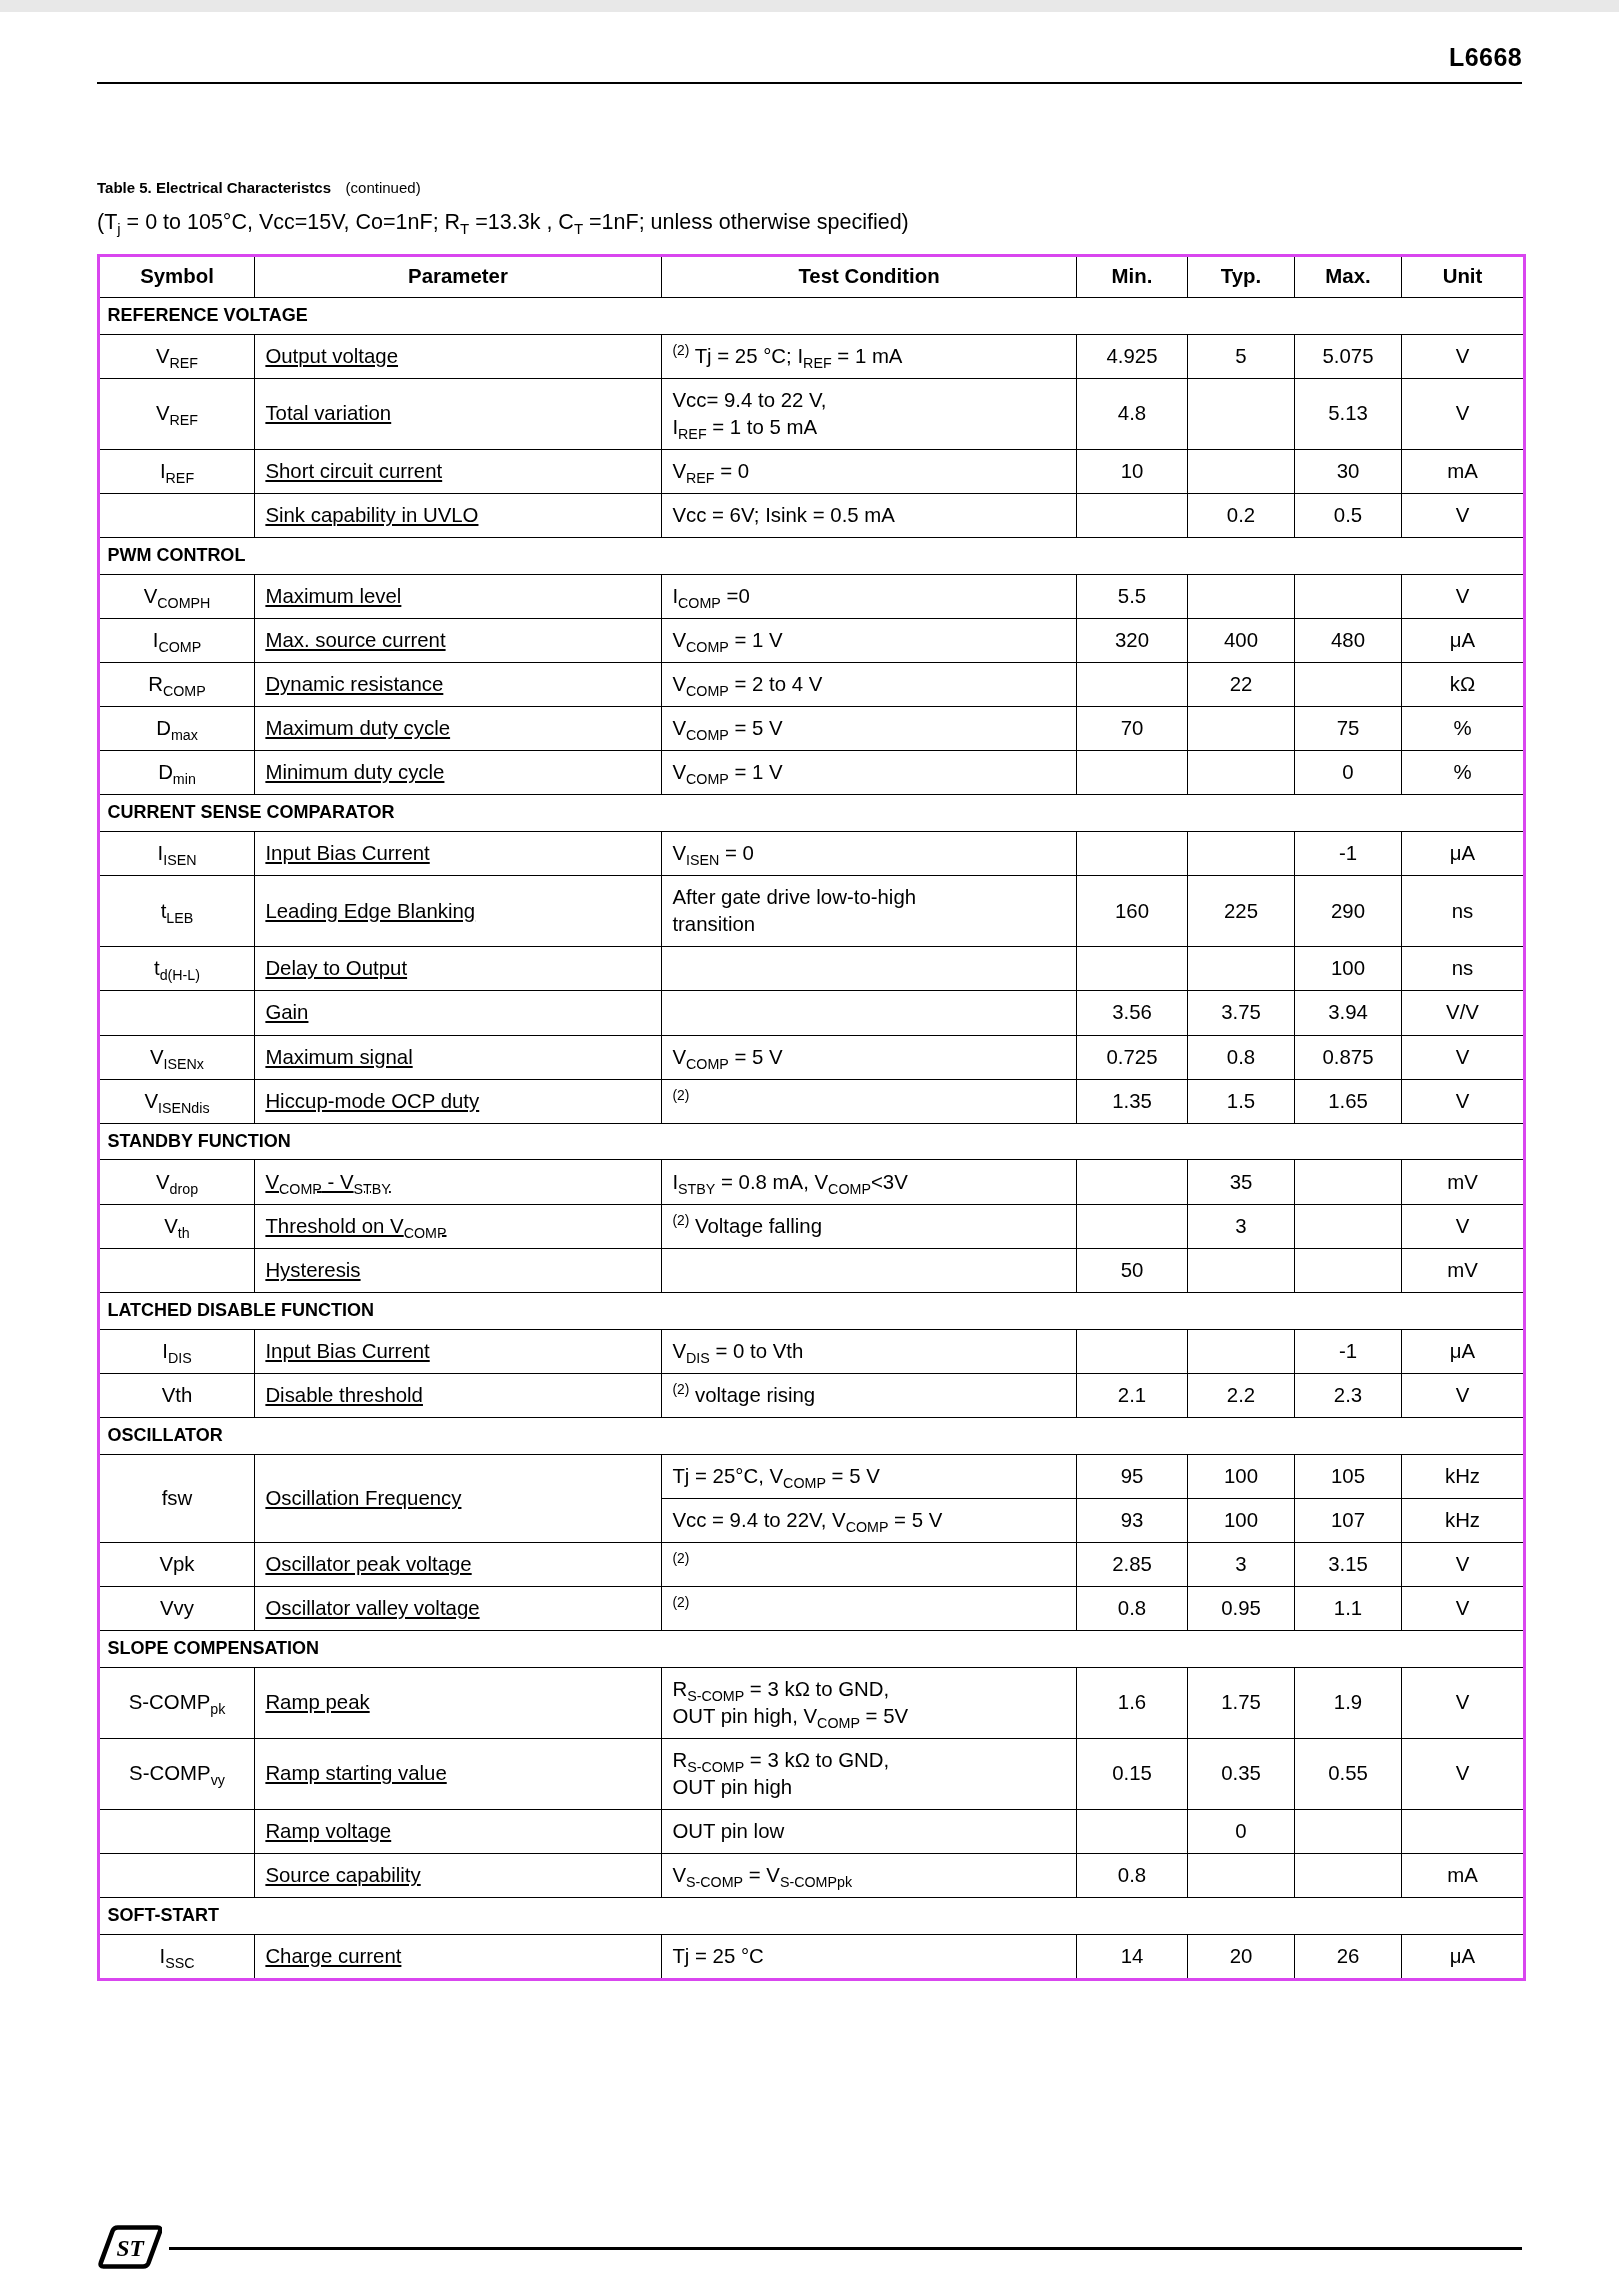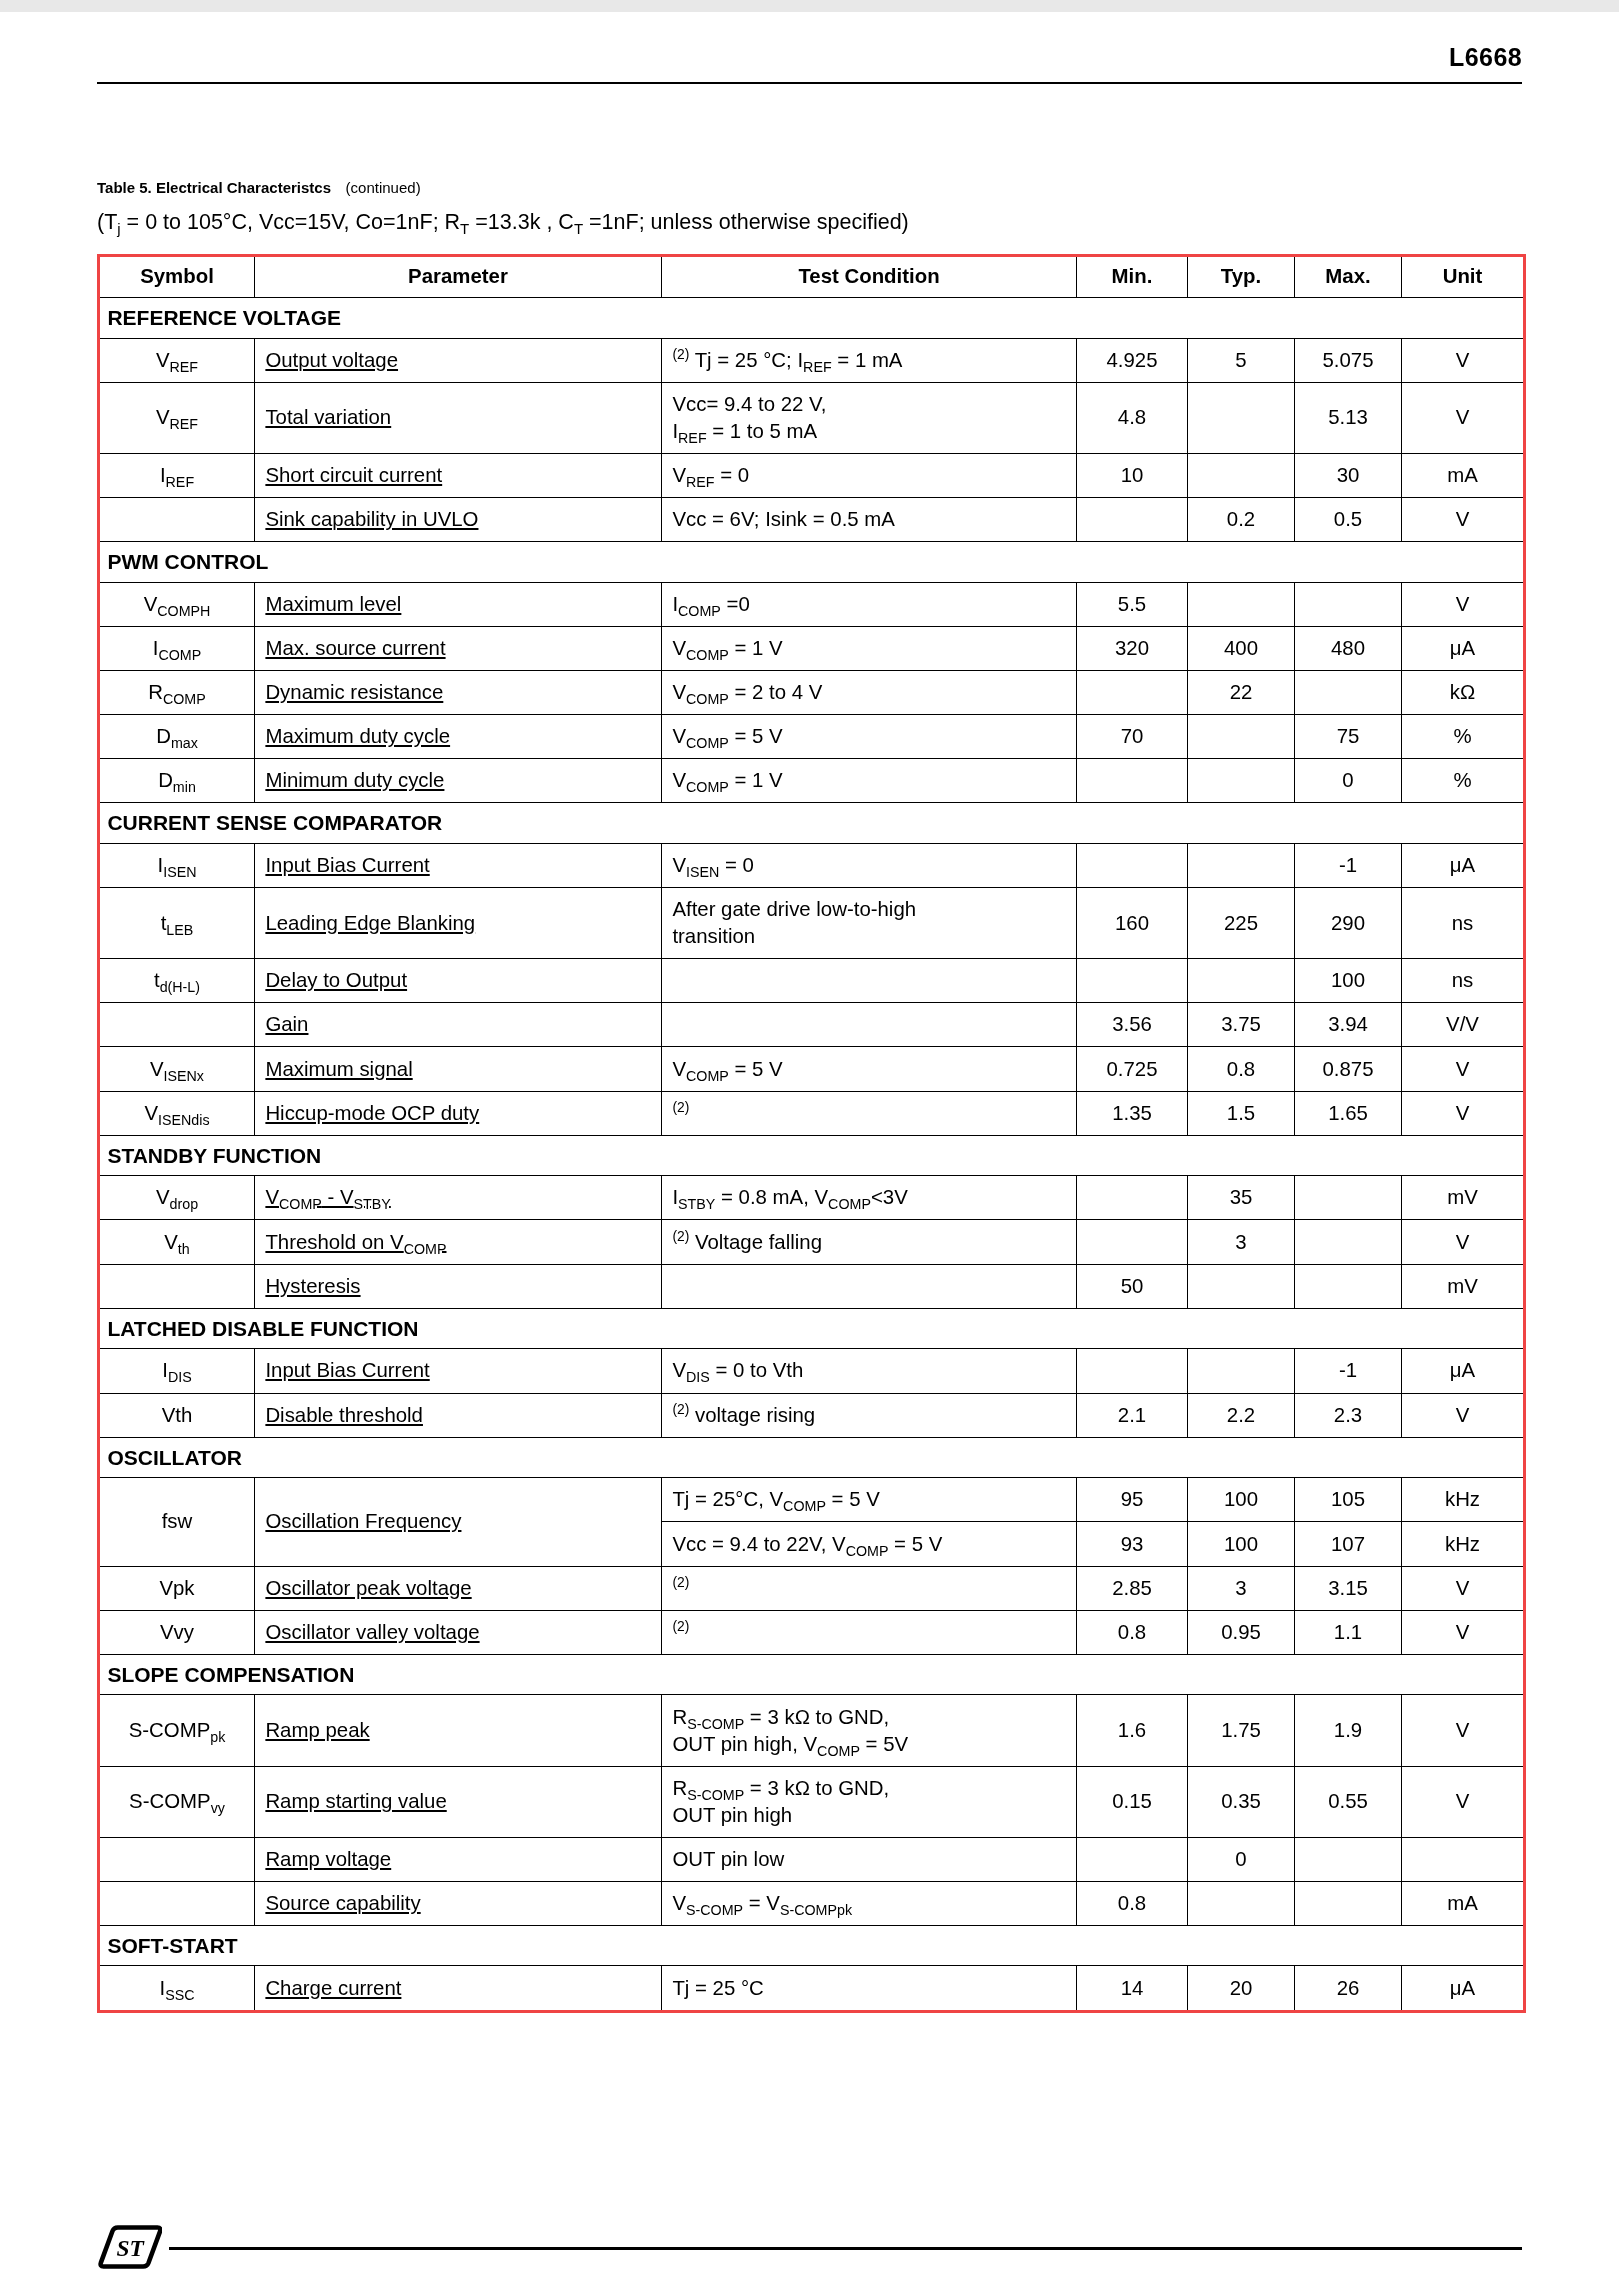--- a/index.html
+++ b/index.html
@@ -39,40 +39,40 @@
   .title-bold { font-weight: bold; }
   .title-cont { margin-left: 10.4px; }
   .table-subtitle {
     margin: 13.3px 0 19px 0;
     font-size: 21.5px;
   }
   
   table.char-table {
     width: 100%;
     border-collapse: collapse;
-    border: 3px solid #ef4444;
+    border: 3px solid #d946ef;
     table-layout: fixed;
   }
   table.char-table th,
   table.char-table td {
     border: 1.5px solid #000;
     padding: 8.1px 10.4px;
     font-size: 20.4px;
     line-height: 1.32;
     vertical-align: middle;
     overflow: hidden;
   }
   table.char-table th {
     font-weight: bold;
     text-align: center;
     padding: 6.7px 6px;
   }
   tr.section-row td {
     font-weight: bold;
-    font-size: 21px;
+    font-size: 18px;
     padding: 6px 7.4px;
   }
   td.cell-symbol   { text-align: center; }
   td.cell-parameter{ text-align: left; text-decoration: underline; }
   td.cell-condition{ text-align: left; }
   td.cell-min, td.cell-typ, td.cell-max, td.cell-unit { text-align: center; }
   sub { font-size: 70%; line-height: 0; }
   sup { font-size: 68%; line-height: 0; vertical-align: super; }
   
   .page-footer { margin-top: auto; }

